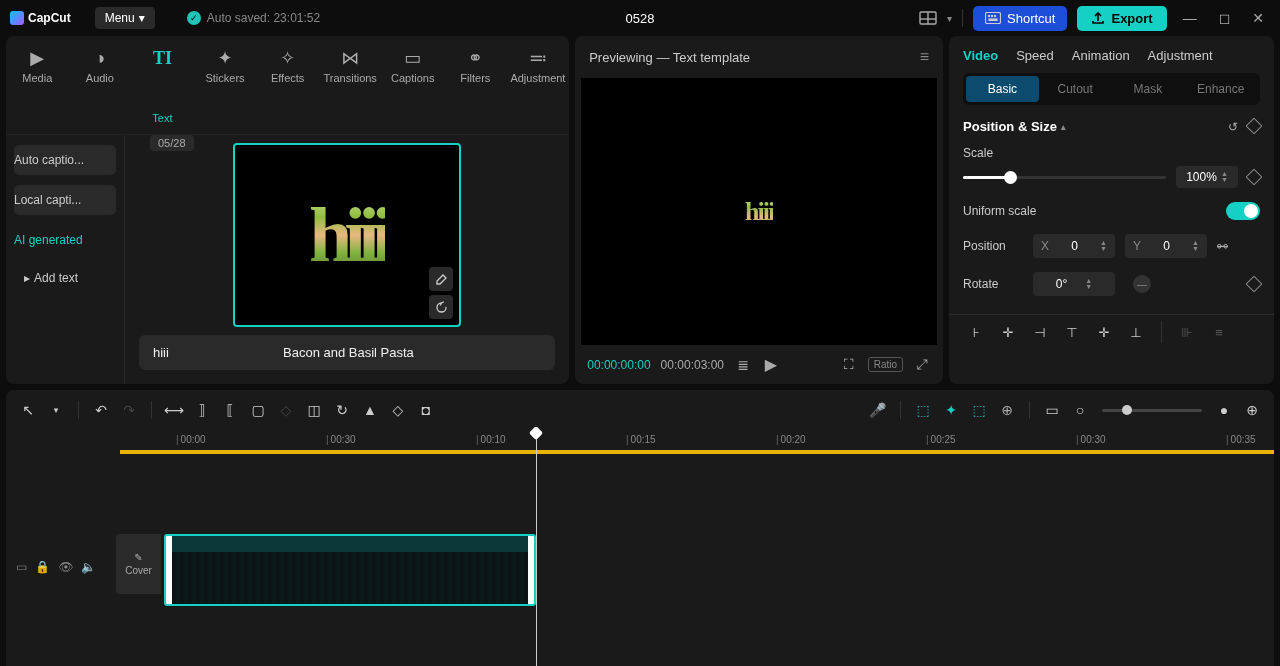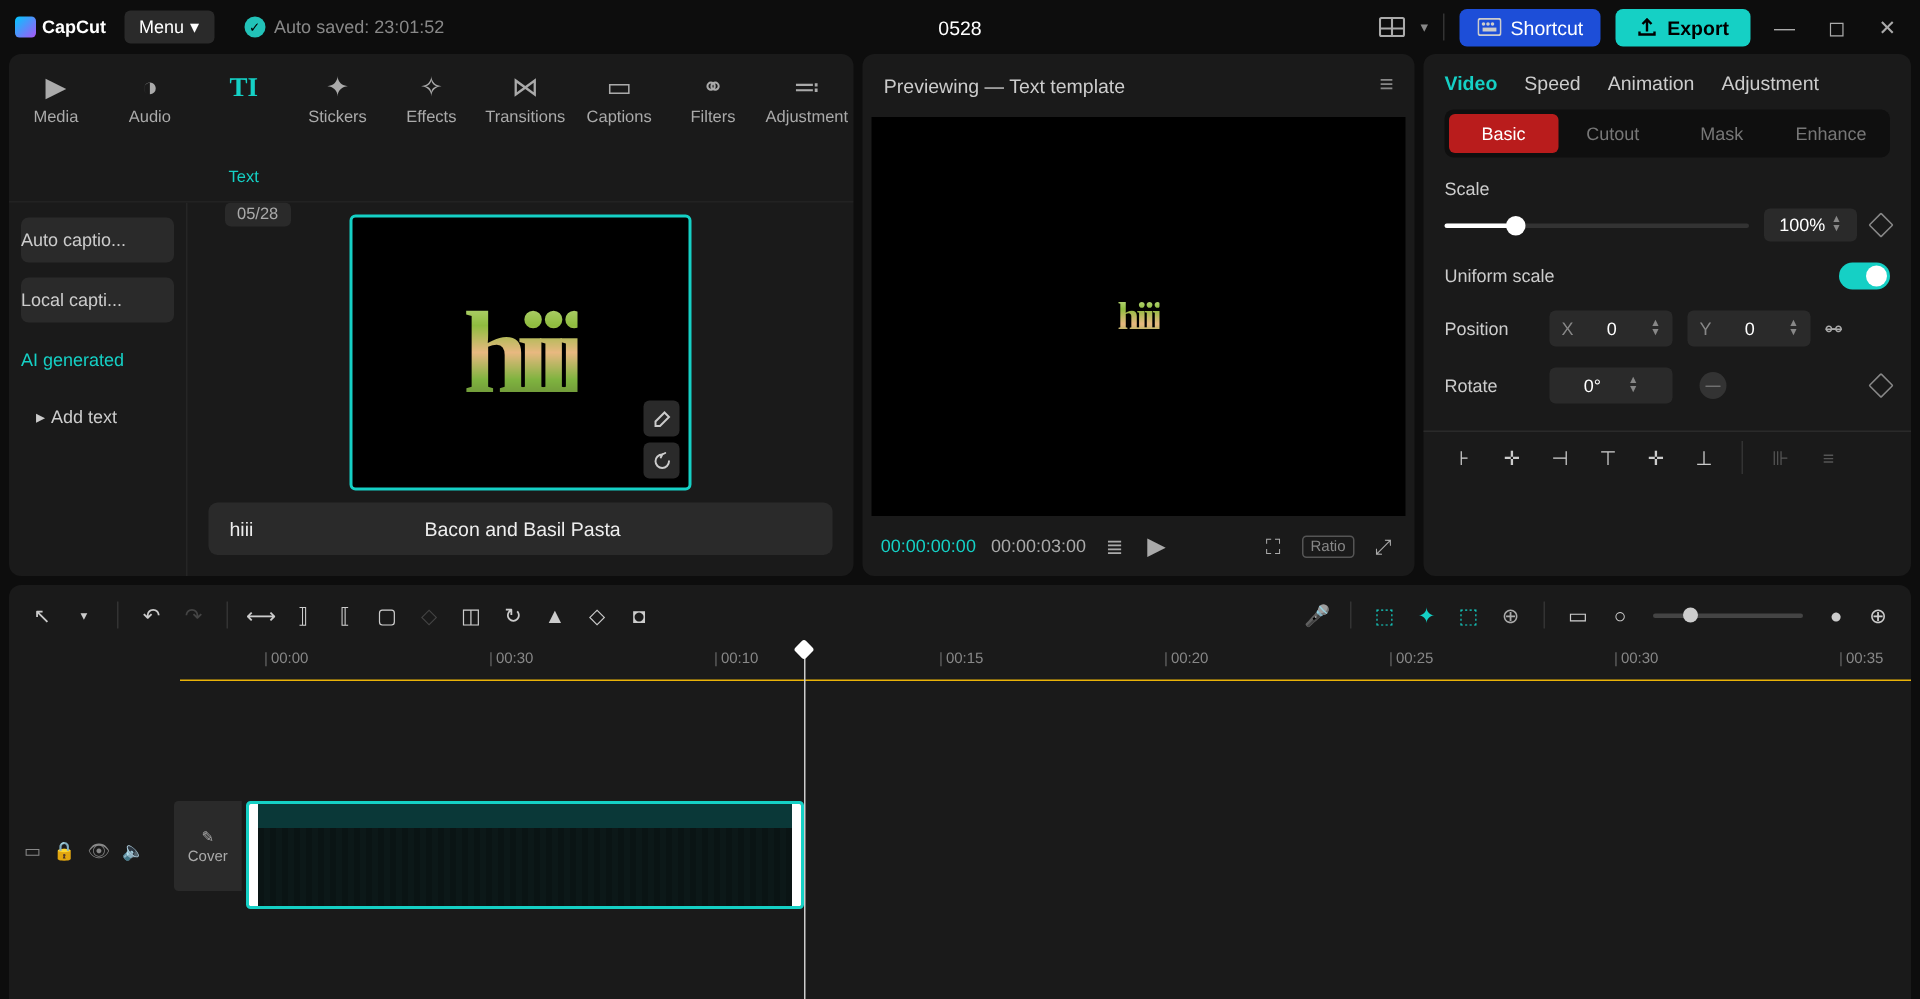--- a/index.html
+++ b/index.html
@@ -1,19 +1,19 @@
 <!DOCTYPE html>
 <html><head>
 <meta charset="utf-8">
 <style>
 * { margin: 0; padding: 0; box-sizing: border-box; font-family: -apple-system, BlinkMacSystemFont, "Segoe UI", sans-serif; }
 body { background: #0d0d0d; color: #ccc; width: 1280px; height: 666px; overflow: hidden; font-size: 12px; }
 
 
-.topbar { height: 36px; background: #0d0d0d; display: flex; align-items: center; padding: 0 10px; gap: 12px; }
+.topbar { height: 36px; background: #0d0d0d; display: flex; align-items: center; padding: 0 10px; gap: 24px; }
 .logo { display: flex; align-items: center; gap: 4px; color: #fff; font-weight: 600; font-size: 12px; }
 .logo-icon { width: 14px; height: 14px; background: linear-gradient(135deg,#00c8ff,#a855f7); border-radius: 3px; display:inline-block; }
 .menu-btn { background: #2a2a2a; color: #fff; padding: 4px 10px; border-radius: 4px; display: flex; align-items: center; gap: 4px; font-size: 12px; }
 .autosave { display: flex; align-items: center; gap: 6px; color: #888; font-size: 12px; margin-left: 8px; }
 .check-icon { width: 14px; height: 14px; background: #22c2b8; border-radius: 50%; display: flex; align-items: center; justify-content: center; color: #000; font-size: 9px; }
 .title-center { position: absolute; left: 50%; transform: translateX(-50%); color: #fff; font-size: 13px; font-weight: 500; }
 .topbar-right { margin-left: auto; display: flex; align-items: center; gap: 10px; }
 .tb-icon { width: 18px; height: 18px; color: #aaa; display: flex; align-items: center; justify-content: center; }
 .divider-v { width: 1px; height: 18px; background: #333; }
 .shortcut-btn { background: #1d4ed8; color: #fff; padding: 5px 12px; border-radius: 5px; display: flex; align-items: center; gap: 6px; font-size: 13px; }
@@ -58,21 +58,21 @@
 .pb-icon { color: #aaa; font-size: 14px; width: 18px; text-align: center; }
 .ratio-box { border: 1px solid #555; color: #888; padding: 1px 5px; border-radius: 3px; font-size: 10px; text-align: right; }
 
 
 .right-panel { width: 326px; background: #1a1a1a; border-radius: 8px; display: flex; flex-direction: column; padding: 0; }
 .r-tabs { display: flex; padding: 12px 14px 10px; gap: 18px; font-size: 13px; }
 .r-tab { color: #ccc; cursor: pointer; }
 .r-tab.active { color: #15d0c5; font-weight: 600; }
 .r-subtabs { margin: 0 14px; background: #0f0f0f; border-radius: 6px; display: flex; padding: 3px; }
 .r-subtab { flex: 1; text-align: center; padding: 6px; color: #777; font-size: 12px; border-radius: 4px; cursor: pointer; }
-.r-subtab.active { background: #b91c1c; color: #fff; }
+.r-subtab.active { background: #0c4a6e; color: #fff; }
 .r-section { padding: 14px 14px 0; }
 .r-sec-head { display: flex; align-items: center; justify-content: space-between; margin-bottom: 12px; }
 .r-sec-title { color: #fff; font-size: 13px; font-weight: 600; display:flex;align-items:center;gap:4px; }
 .r-sec-icons { display: flex; gap: 10px; color: #aaa; }
 .r-row { display: flex; align-items: center; margin-bottom: 14px; gap: 10px; }
 .r-label { width: 60px; color: #ccc; font-size: 12px; }
 .slider-track { flex: 1; height: 3px; background: #333; position: relative; border-radius: 2px; }
 .slider-fill { position: absolute; left: 0; height: 100%; background: #fff; border-radius: 2px; }
 .slider-thumb { position: absolute; top: -5px; width: 13px; height: 13px; background: #fff; border-radius: 50%; }
 .val-box { background: #2a2a2a; padding: 4px 8px; border-radius: 4px; display: flex; align-items: center; gap: 4px; min-width: 62px; justify-content: center; color: #fff; font-size: 12px; }
@@ -93,21 +93,21 @@
 .tl-toolbar { background: #1a1a1a; border-radius: 8px 8px 0 0; height: 40px; display: flex; align-items: center; padding: 0 12px; gap: 8px; }
 .tl-btn { color: #ccc; width: 20px; height: 20px; display:flex;align-items:center;justify-content:center; font-size: 14px; }
 .tl-btn.disabled { color: #444; }
 .tl-btn.accent { color: #15d0c5; }
 .tl-sep { width: 1px; height: 18px; background: #333; margin: 0 4px; }
 .tl-spacer { flex: 1; }
 .zoom-track { width: 100px; height: 3px; background: #444; border-radius: 2px; position:relative; margin: 0 4px; }
 .zoom-thumb { position:absolute; top:-4px; left:20%; width:10px;height:10px;background:#ccc;border-radius:50%; }
 
 .tl-body { background: #1a1a1a; height: 236px; position: relative; }
-.ruler { height: 24px; border-bottom: 1px solid #eab308; position: relative; margin-left: 114px; }
+.ruler { height: 24px; border-bottom: 4px solid #eab308; position: relative; margin-left: 114px; }
 .ruler-mark { position: absolute; top: 4px; color: #888; font-size: 10px; }
 .ruler-mark::before { content:'|'; margin-right:2px; color:#666; }
 .playhead { position: absolute; top: 0; bottom: 0; width: 1px; background: #ccc; }
 .playhead::before { content:''; position:absolute; top:-2px; left:-5px; width:10px; height:10px; background:#fff; border-radius:2px; transform:rotate(45deg); }
 
 .tl-left-icons { position: absolute; left: 10px; top: 130px; display: flex; gap: 8px; color: #888; font-size: 12px; }
 .cover-col { position: absolute; left: 110px; top: 104px; width: 46px; height: 60px; background: #2a2a2a; border-radius: 3px 0 0 3px; display:flex;flex-direction:column;align-items:center;justify-content:center;color:#aaa;font-size:10px;gap:2px; border-right: 1px solid #1a1a1a; }
 
 .clip { position: absolute; left: 158px; top: 104px; width: 372px; height: 72px; border: 2px solid #15d0c5; border-radius: 3px; background: #0a3838; overflow: hidden; }
 .clip-edge { position:absolute; top:0; bottom:0; width:6px; background:#fff; }
@@ -271,20 +271,30 @@
       <div class="r-tab">Animation</div>
       <div class="r-tab">Adjustment</div>
     </div>
     <div class="r-subtabs">
       <div class="r-subtab active">Basic</div>
       <div class="r-subtab">Cutout</div>
       <div class="r-subtab">Mask</div>
       <div class="r-subtab">Enhance</div>
     </div>
     <div class="r-section">
+      <div class="r-sec-head">
+        <div class="r-sec-title">
+            <span>Position &amp; Size</span> 
+            <span style="color:#888;font-size:9px">▴</span>
+          </div>
+        <div class="r-sec-icons">
+          <span>↺</span>
+          <span class="diamond"></span>
+        </div>
+      </div>
 
       <div class="r-row">
         <div class="r-label">Scale</div>
       </div>
       <div class="r-row" style="margin-top:-8px">
         <div class="slider-track">
           <div class="slider-fill" style="width:22%"></div>
           <div class="slider-thumb" style="left:20%"></div>
         </div>
         <div class="val-box">

